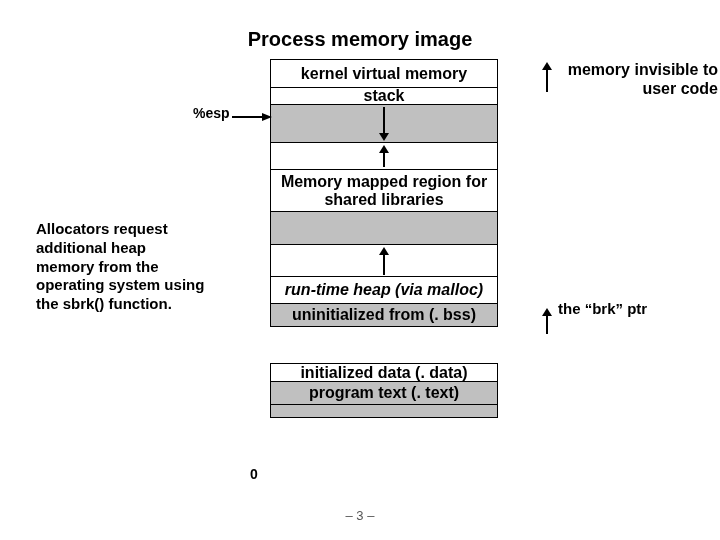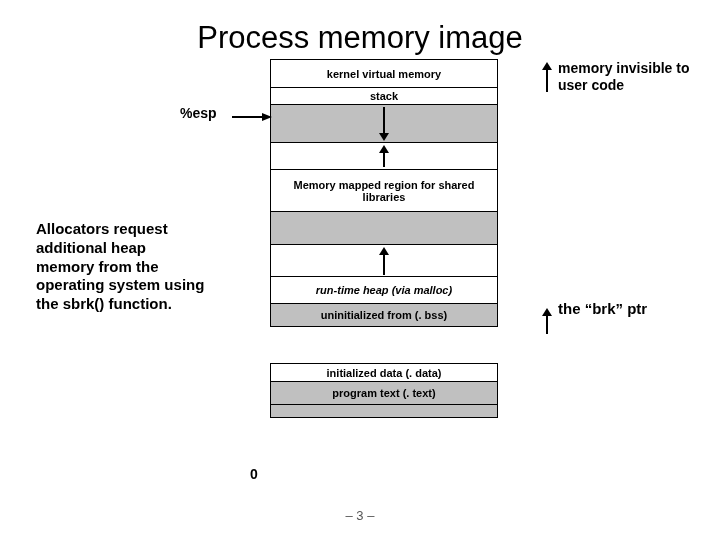--- a/index.html
+++ b/index.html
@@ -4,37 +4,37 @@
 <style>
   * { box-sizing: border-box; margin: 0; padding: 0; }
   body {
     width: 720px;
     height: 540px;
     font-family: Arial, Helvetica, sans-serif;
     background: #fff;
     position: relative;
   }
   .title {
-    font-size: 31px;
-    font-weight: normal;
+    font-size: 20px;
+    font-weight: bold;
     text-align: center;
-    padding-top: 20px;
+    padding-top: 28px;
     padding-bottom: 10px;
   }
   .diagram {
     position: absolute;
     left: 270px;
     top: 60px;
     width: 228px;
   }
   .segment {
     border: 1.5px solid #000;
     text-align: center;
     font-weight: bold;
-    font-size: 11px;
+    font-size: 16px;
     display: flex;
     align-items: center;
     justify-content: center;
     margin-top: -1.5px;
     position: relative;
   }
   .white-bg { background: #fff; }
   .gray-bg { background: #c0c0c0; }
   .kvm { height: 30px; }
   .stack { height: 18px; text-align: center; }
@@ -55,21 +55,21 @@
     top: 2px;
   }
   .up-arrow {
     position: absolute;
     left: 50%;
     transform: translateX(-50%);
     bottom: 2px;
   }
   .esp-label {
     position: absolute;
-    left: 180px;
+    left: 193px;
     top: 105px;
     font-size: 14px;
     font-weight: bold;
   }
   .esp-arrow {
     position: absolute;
     left: 232px;
     top: 112px;
   }
   .allocator-note {
@@ -79,23 +79,24 @@
     width: 170px;
     font-size: 15px;
     font-weight: bold;
     line-height: 1.25;
   }
   .invisible-note {
     position: absolute;
     left: 558px;
     top: 60px;
     width: 160px;
-    font-size: 14px;
+    font-size: 16px;
     font-weight: bold;
     line-height: 1.2;
+    text-align: right;
   }
   .invisible-arrow {
     position: absolute;
     left: 540px;
     top: 62px;
   }
   .brk-note {
     position: absolute;
     left: 558px;
     top: 300px;

